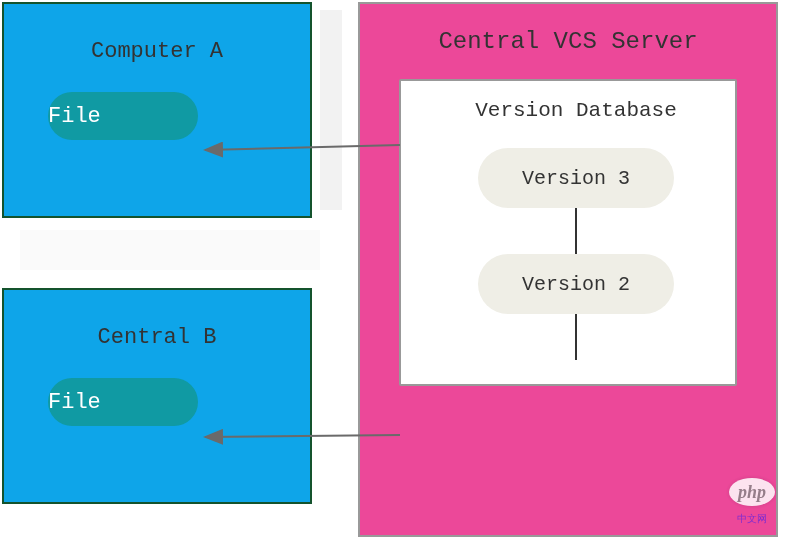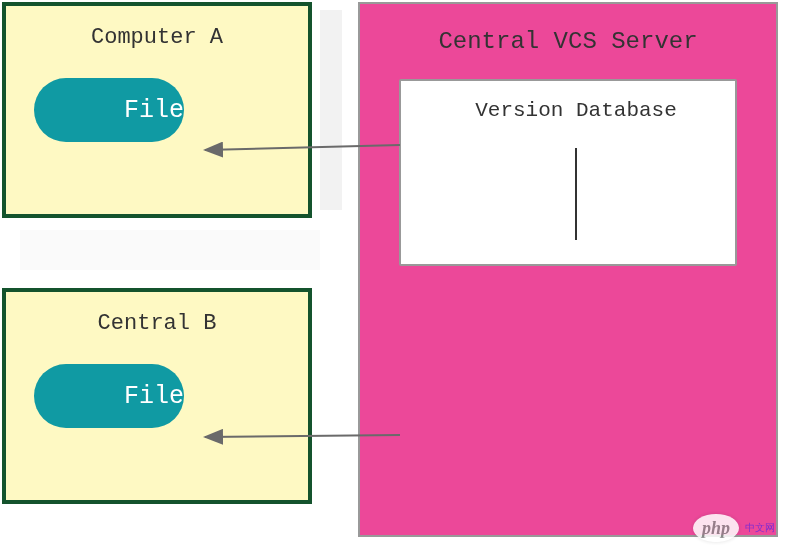--- a/index.html
+++ b/index.html
@@ -6,44 +6,44 @@
     body {
       width: 785px;
       height: 546px;
       background: #ffffff;
       font-family: "Lucida Console", Monaco, "Courier New", monospace;
       position: relative;
       overflow: hidden;
     }
     .computer-box {
       position: absolute;
-      background: #fef9c3;
-      border: 4px solid #14532d;
-      padding: 4px;
+      background: #0ea5e9;
+      border: 2px solid #14532d;
+      padding: 20px;
     }
     .computer-a { left: 2px; top: 2px; width: 310px; height: 216px; }
     .computer-b { left: 2px; top: 288px; width: 310px; height: 216px; }
     .box-title {
       font-size: 22px;
       color: #333;
       text-align: center;
       margin-top: 15px;
       margin-bottom: 28px;
     }
     .file-pill {
       background: #0e9aa7;
       background: #0b9aa1;
       color: #fff;
-      font-size: 25px;
+      font-size: 22px;
       border-radius: 999px;
       width: 150px;
-      height: 64px;
+      height: 48px;
       display: flex;
       align-items: center;
-      justify-content: flex-end;
+      justify-content: flex-start;
       margin-left: 24px;
     }
     .pill-teal { background-color: #109aa3; }
     .server-box {
       position: absolute;
       left: 358px;
       top: 2px;
       width: 420px;
       height: 535px;
       background: #ec4899;
@@ -91,25 +91,26 @@
     }
     svg.arrows {
       position: absolute;
       left: 0; top: 0;
       width: 785px; height: 546px;
       pointer-events: none;
     }
     .watermark {
       position: absolute;
       right: 10px;
-      bottom: 4px;
+      bottom: 20px;
       display: flex;
       align-items: center;
       gap: 6px;
       opacity: 0.85;
+      flex-direction: column;
     }
     .watermark .php-badge {
       background: #fff;
       color: #888;
       font-family: Georgia, serif;
       font-style: italic;
       font-weight: bold;
       font-size: 18px;
       border-radius: 50%;
       width: 46px; height: 28px;
@@ -147,21 +148,27 @@
   <div class="file-pill pill-teal">
     <span>File</span>
   </div>
 </div>
 
 <div class="server-box">
   <div class="server-title">Central VCS Server</div>
   <div class="db-box">
     <div class="db-title">Version Database</div>
 
+    <div class="version-pill">
+      <span>Version 3</span>
+    </div>
     <div class="connector-v"></div>
+    <div class="version-pill">
+      <span>Version 2</span>
+    </div>
     <div class="connector-v"></div>
   </div>
 </div>
 
 <svg class="arrows">
   <defs>
     <marker id="arrowhead" markerWidth="10" markerHeight="8" refX="9" refY="4" orient="auto" markerUnits="strokeWidth">
       <polygon points="0 0, 10 4, 0 8" fill="#6a6a6a"></polygon>
     </marker>
   </defs>

